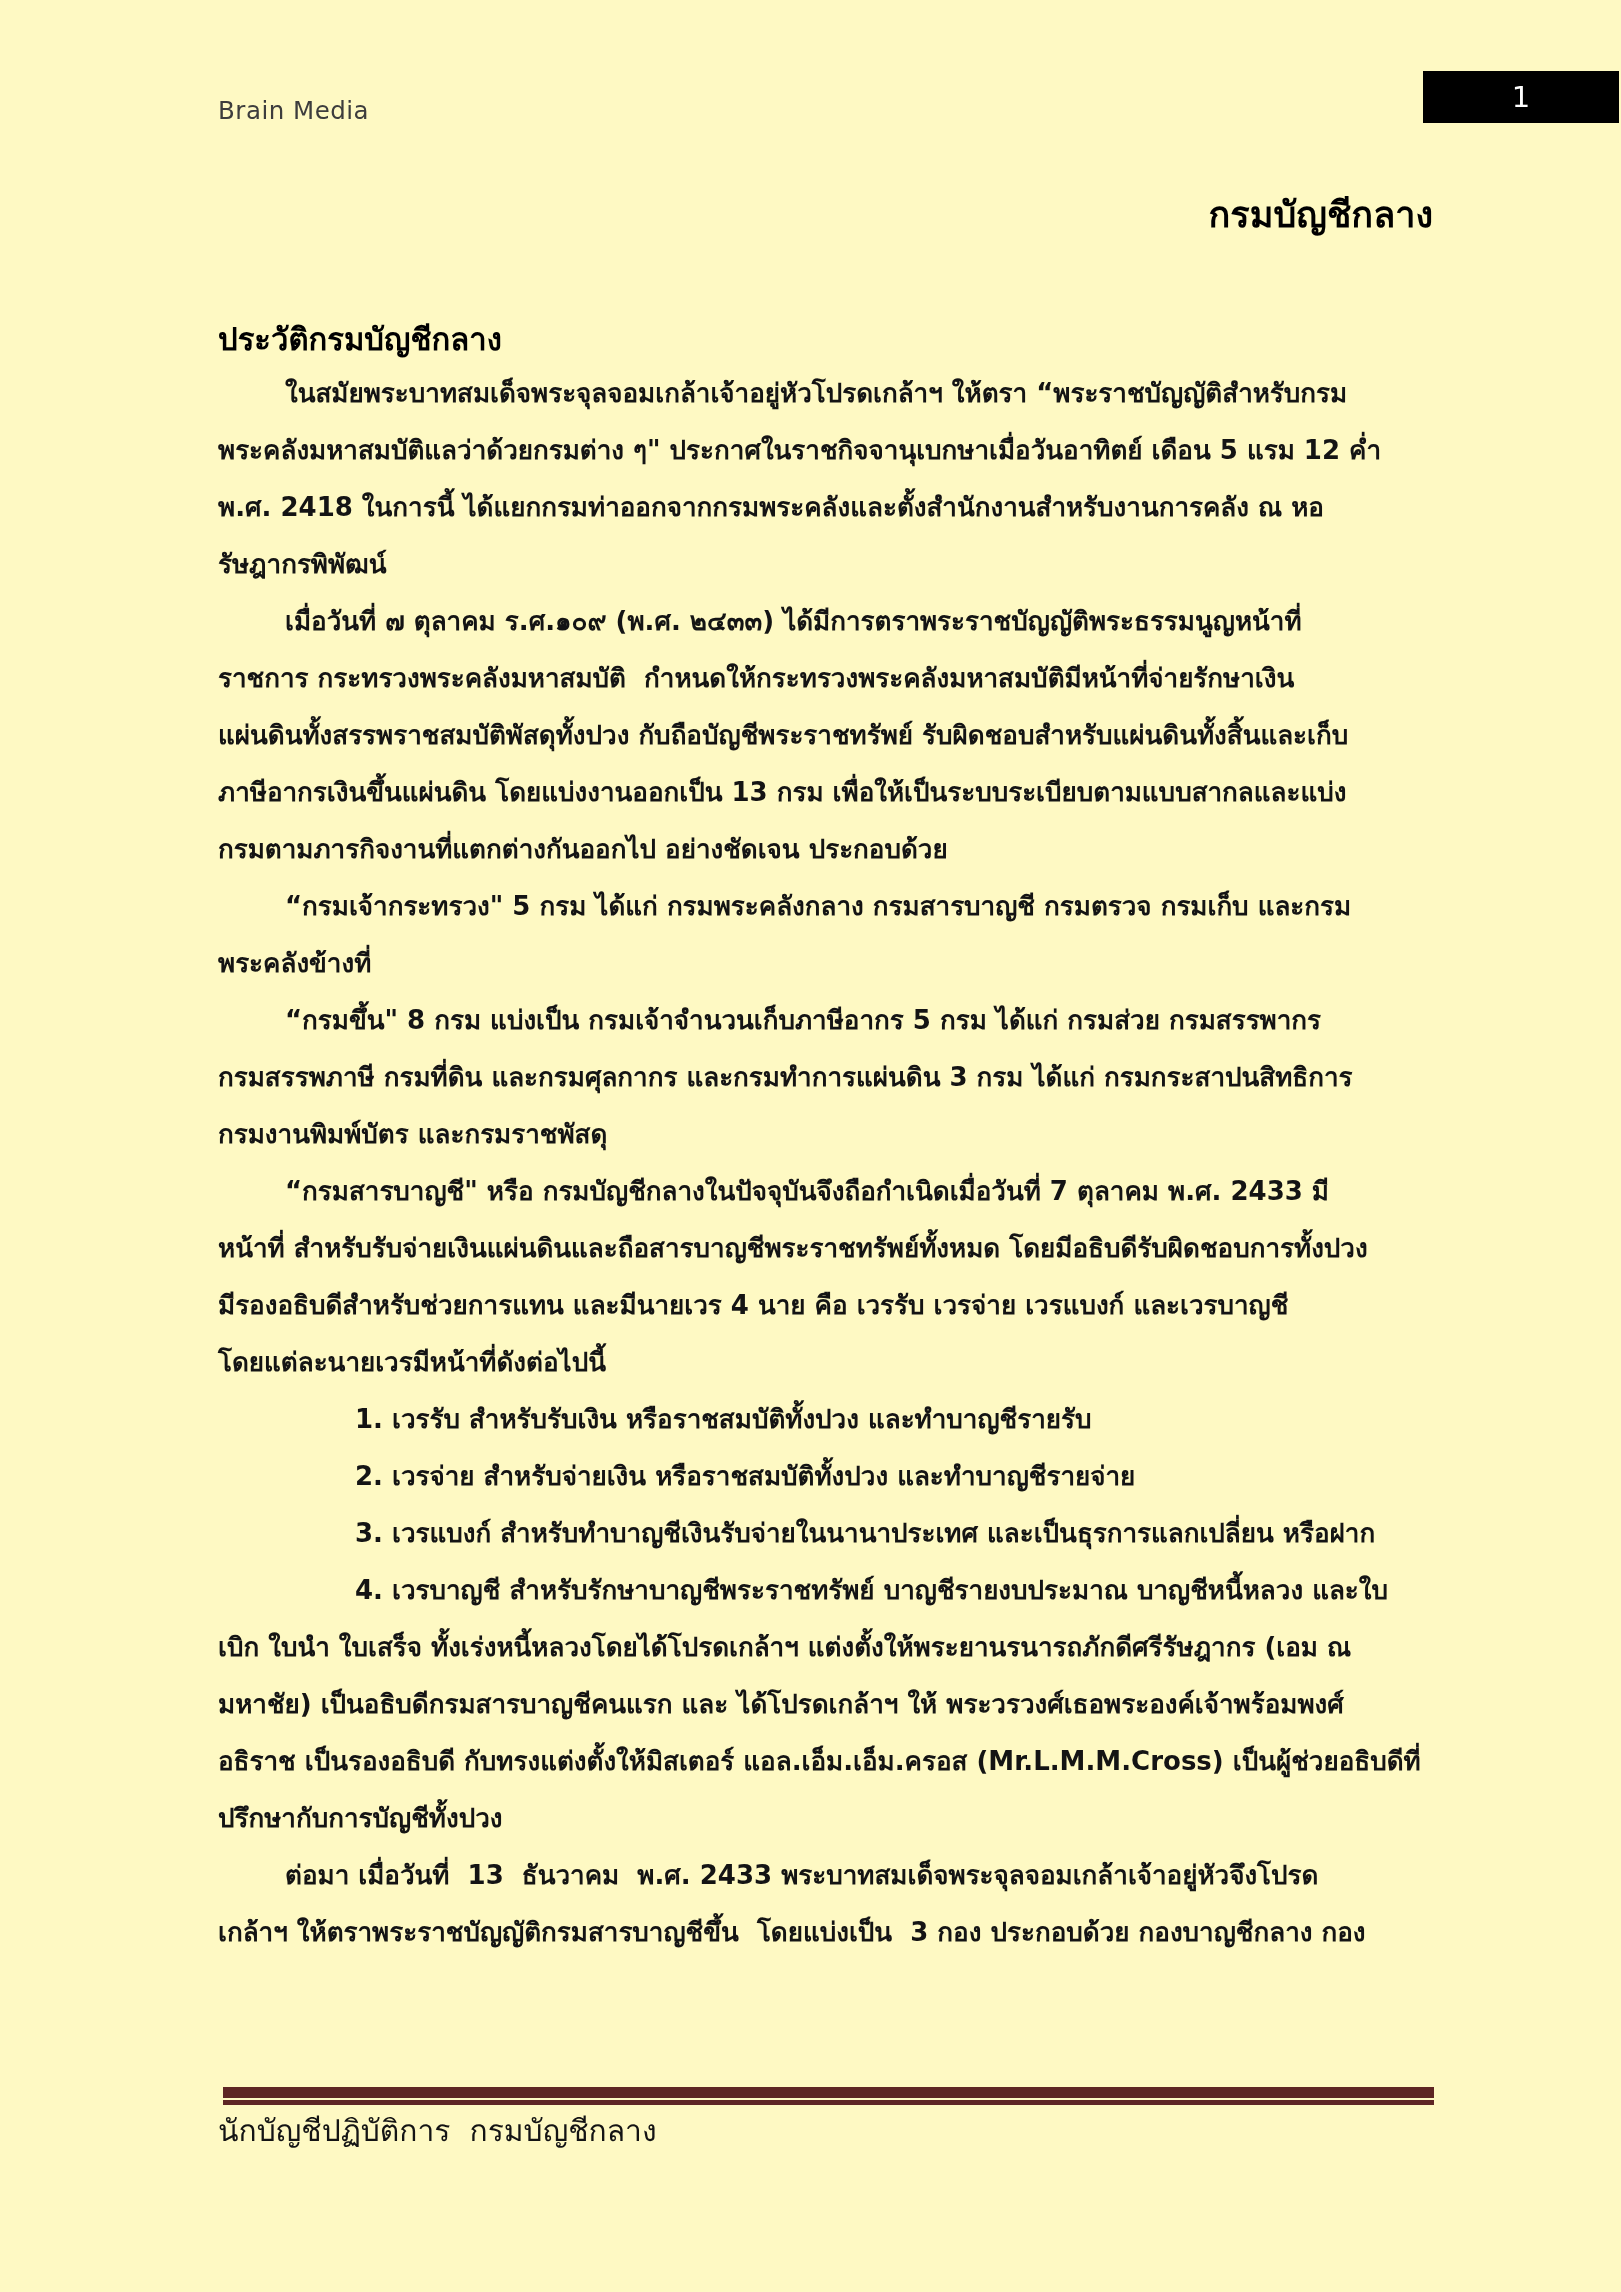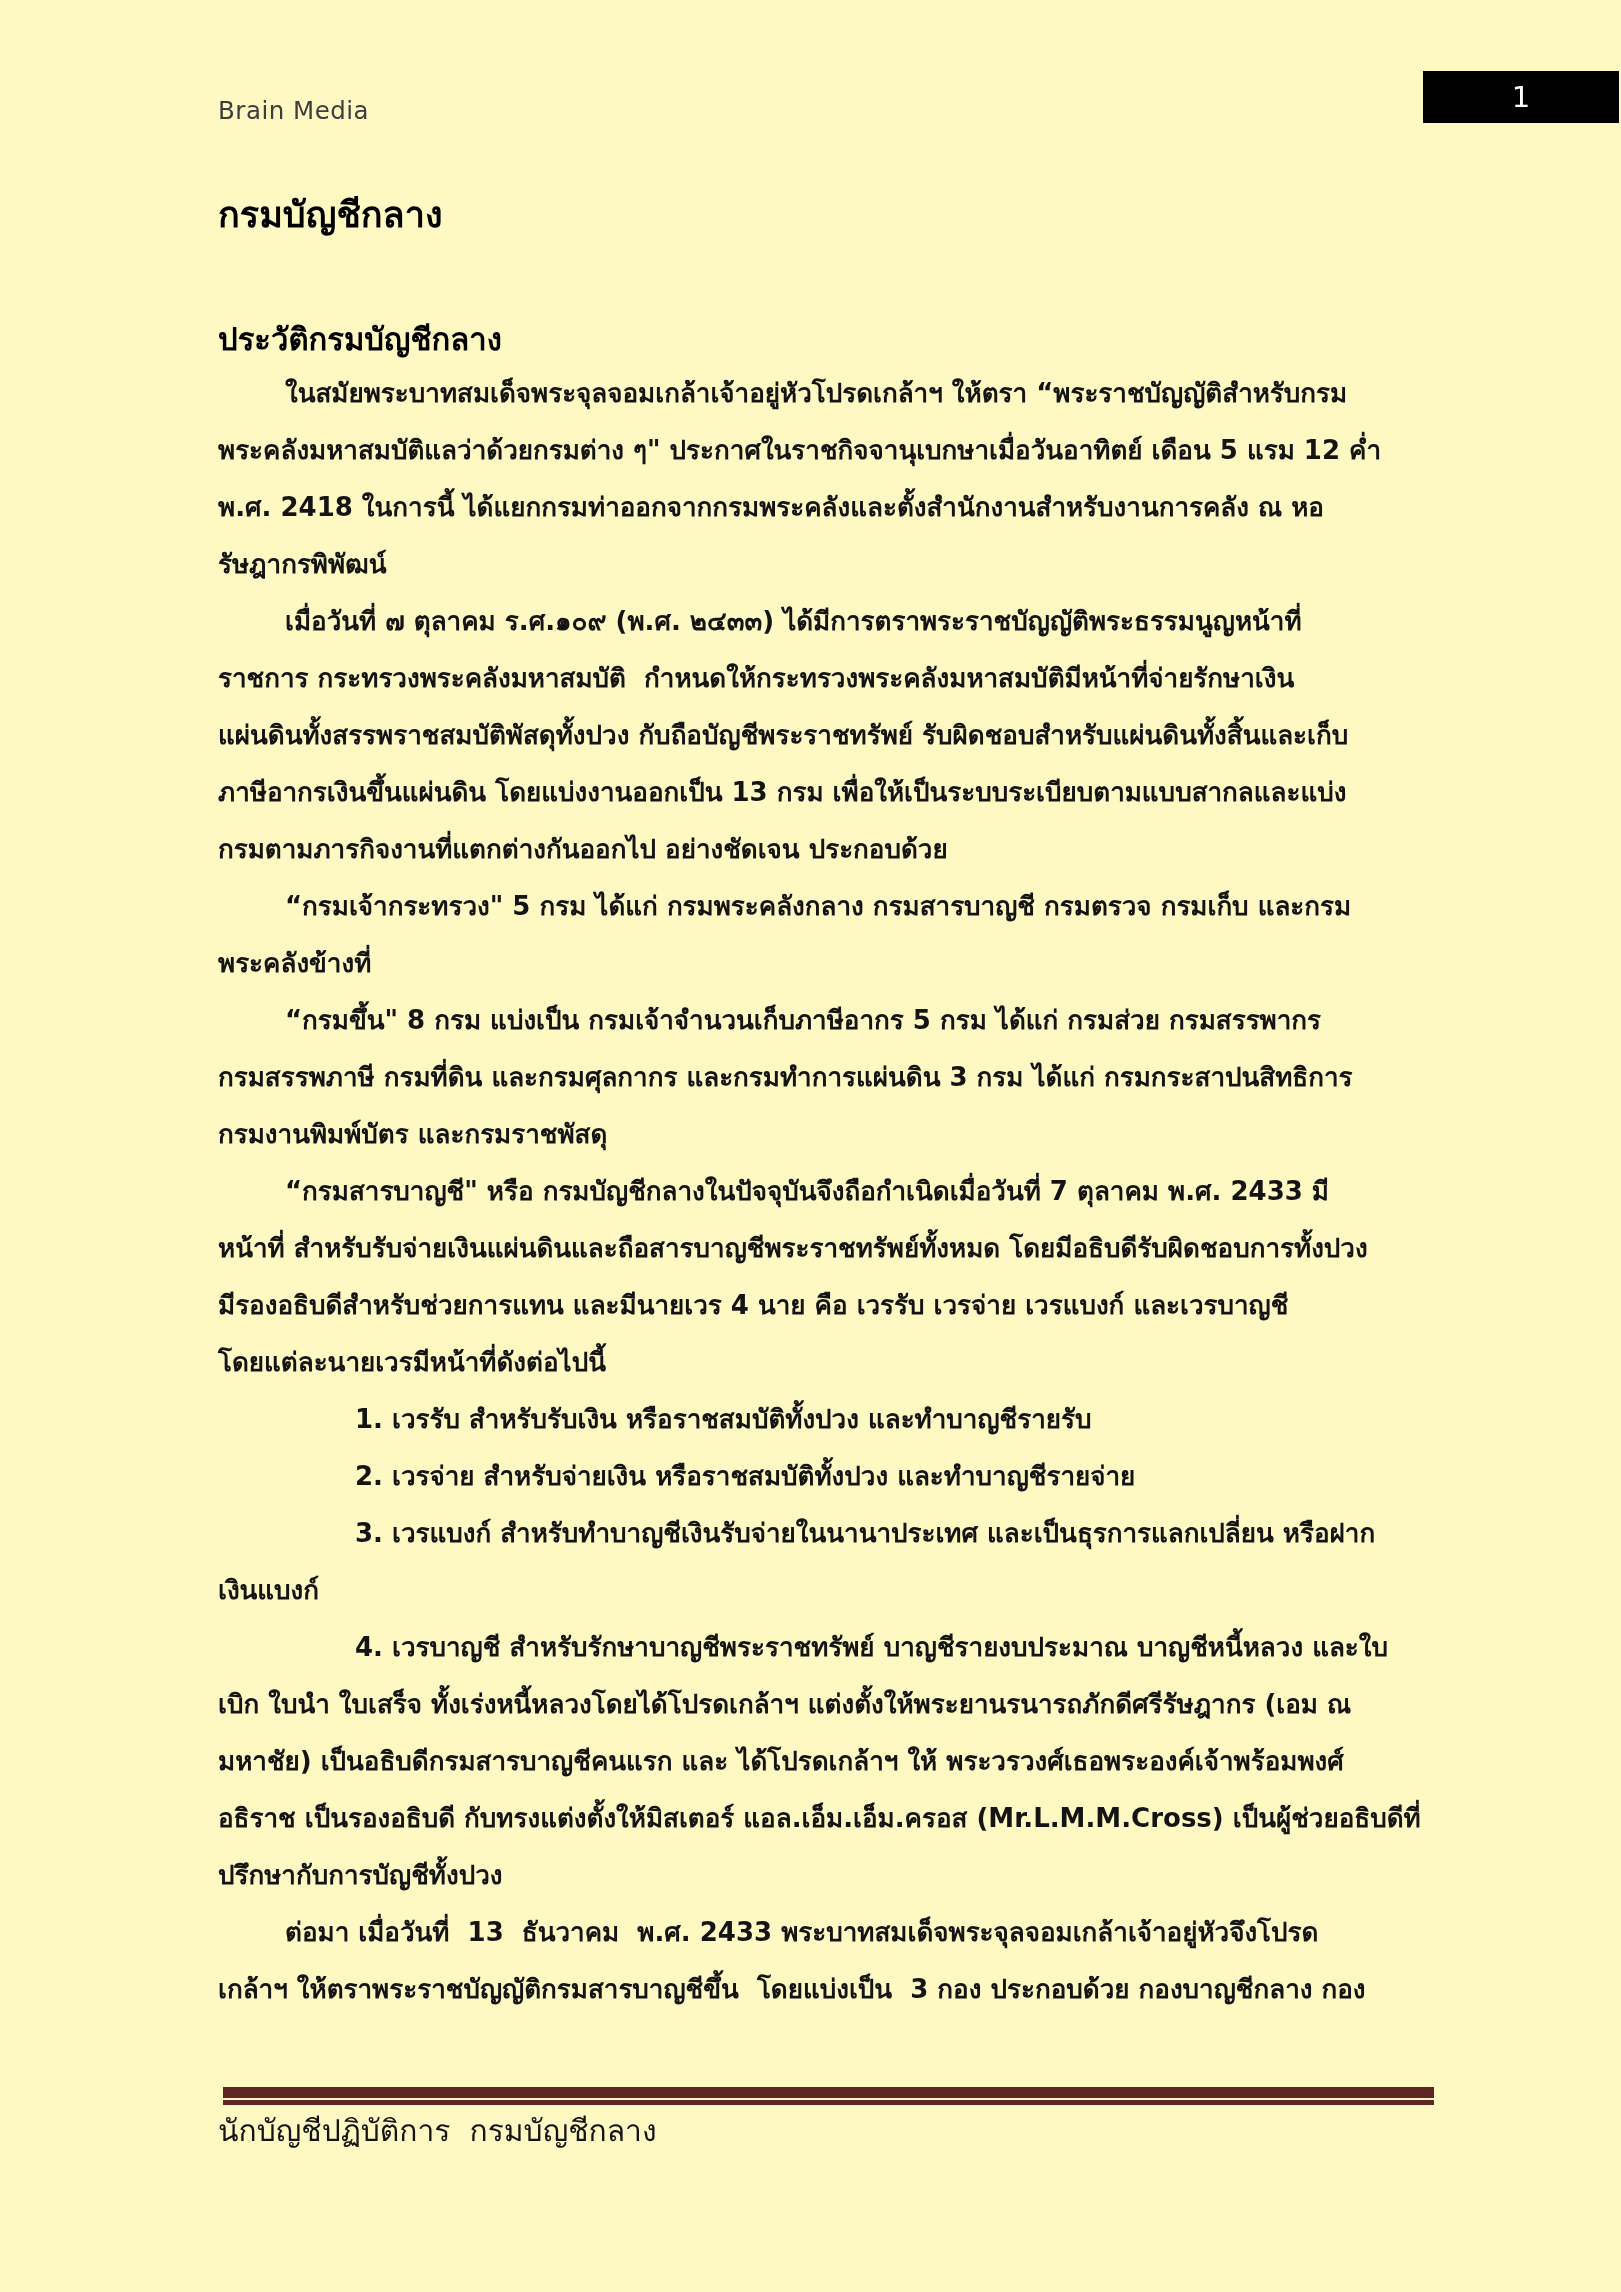--- a/index.html
+++ b/index.html
@@ -17,21 +17,21 @@
     font-size:24.5px;color:#3d3d3d;letter-spacing:0.5px;
   }
   .pagenum-box{
     position:absolute;left:1423px;top:71px;width:196px;height:52px;
     background:#000000;color:#ffffff;
     display:flex;align-items:center;justify-content:center;
     font-size:29px;
   }
   .doc-title{
     position:absolute;left:218px;top:186px;width:1215px;
-    margin:0;text-align:left;
+    margin:0;text-align:right;
     font-size:36px;font-weight:bold;color:#000000;
   }
   .section-heading{
     position:absolute;left:218px;top:314px;
     margin:0;font-size:31px;font-weight:bold;color:#000000;
   }
   .body-lines{
     position:absolute;left:218px;top:365px;width:1225px;
   }
   .doc-line{
@@ -81,21 +81,20 @@
       <div class="doc-line indent-1">“กรมขึ้น" 8 กรม แบ่งเป็น กรมเจ้าจำนวนเก็บภาษีอากร 5 กรม ได้แก่ กรมส่วย กรมสรรพากร</div>
       <div class="doc-line">กรมสรรพภาษี กรมที่ดิน และกรมศุลกากร และกรมทำการแผ่นดิน 3 กรม ได้แก่ กรมกระสาปนสิทธิการ</div>
       <div class="doc-line">กรมงานพิมพ์บัตร และกรมราชพัสดุ</div>
       <div class="doc-line indent-1">“กรมสารบาญชี" หรือ กรมบัญชีกลางในปัจจุบันจึงถือกำเนิดเมื่อวันที่ 7 ตุลาคม พ.ศ. 2433 มี</div>
       <div class="doc-line">หน้าที่ สำหรับรับจ่ายเงินแผ่นดินและถือสารบาญชีพระราชทรัพย์ทั้งหมด โดยมีอธิบดีรับผิดชอบการทั้งปวง</div>
       <div class="doc-line">มีรองอธิบดีสำหรับช่วยการแทน และมีนายเวร 4 นาย คือ เวรรับ เวรจ่าย เวรแบงก์ และเวรบาญชี</div>
       <div class="doc-line">โดยแต่ละนายเวรมีหน้าที่ดังต่อไปนี้</div>
       <div class="doc-line indent-2">1. เวรรับ สำหรับรับเงิน หรือราชสมบัติทั้งปวง และทำบาญชีรายรับ</div>
       <div class="doc-line indent-2">2. เวรจ่าย สำหรับจ่ายเงิน หรือราชสมบัติทั้งปวง และทำบาญชีรายจ่าย</div>
       <div class="doc-line indent-2">3. เวรแบงก์ สำหรับทำบาญชีเงินรับจ่ายในนานาประเทศ และเป็นธุรการแลกเปลี่ยน หรือฝาก</div>
-      <div class="doc-line">เงินแบงก์</div>
       <div class="doc-line indent-2">4. เวรบาญชี สำหรับรักษาบาญชีพระราชทรัพย์ บาญชีรายงบประมาณ บาญชีหนี้หลวง และใบ</div>
       <div class="doc-line">เบิก ใบนำ ใบเสร็จ ทั้งเร่งหนี้หลวงโดยได้โปรดเกล้าฯ แต่งตั้งให้พระยานรนารถภักดีศรีรัษฎากร (เอม ณ</div>
       <div class="doc-line">มหาชัย) เป็นอธิบดีกรมสารบาญชีคนแรก และ ได้โปรดเกล้าฯ ให้ พระวรวงศ์เธอพระองค์เจ้าพร้อมพงศ์</div>
       <div class="doc-line">อธิราช เป็นรองอธิบดี กับทรงแต่งตั้งให้มิสเตอร์ แอล.เอ็ม.เอ็ม.ครอส (Mr.L.M.M.Cross) เป็นผู้ช่วยอธิบดีที่</div>
       <div class="doc-line">ปรึกษากับการบัญชีทั้งปวง</div>
       <div class="doc-line indent-1">ต่อมา เมื่อวันที่  13  ธันวาคม  พ.ศ. 2433 พระบาทสมเด็จพระจุลจอมเกล้าเจ้าอยู่หัวจึงโปรด</div>
       <div class="doc-line">เกล้าฯ ให้ตราพระราชบัญญัติกรมสารบาญชีขึ้น  โดยแบ่งเป็น  3 กอง ประกอบด้วย กองบาญชีกลาง กอง</div>
     </div>
 
   <div class="footer-rule">

